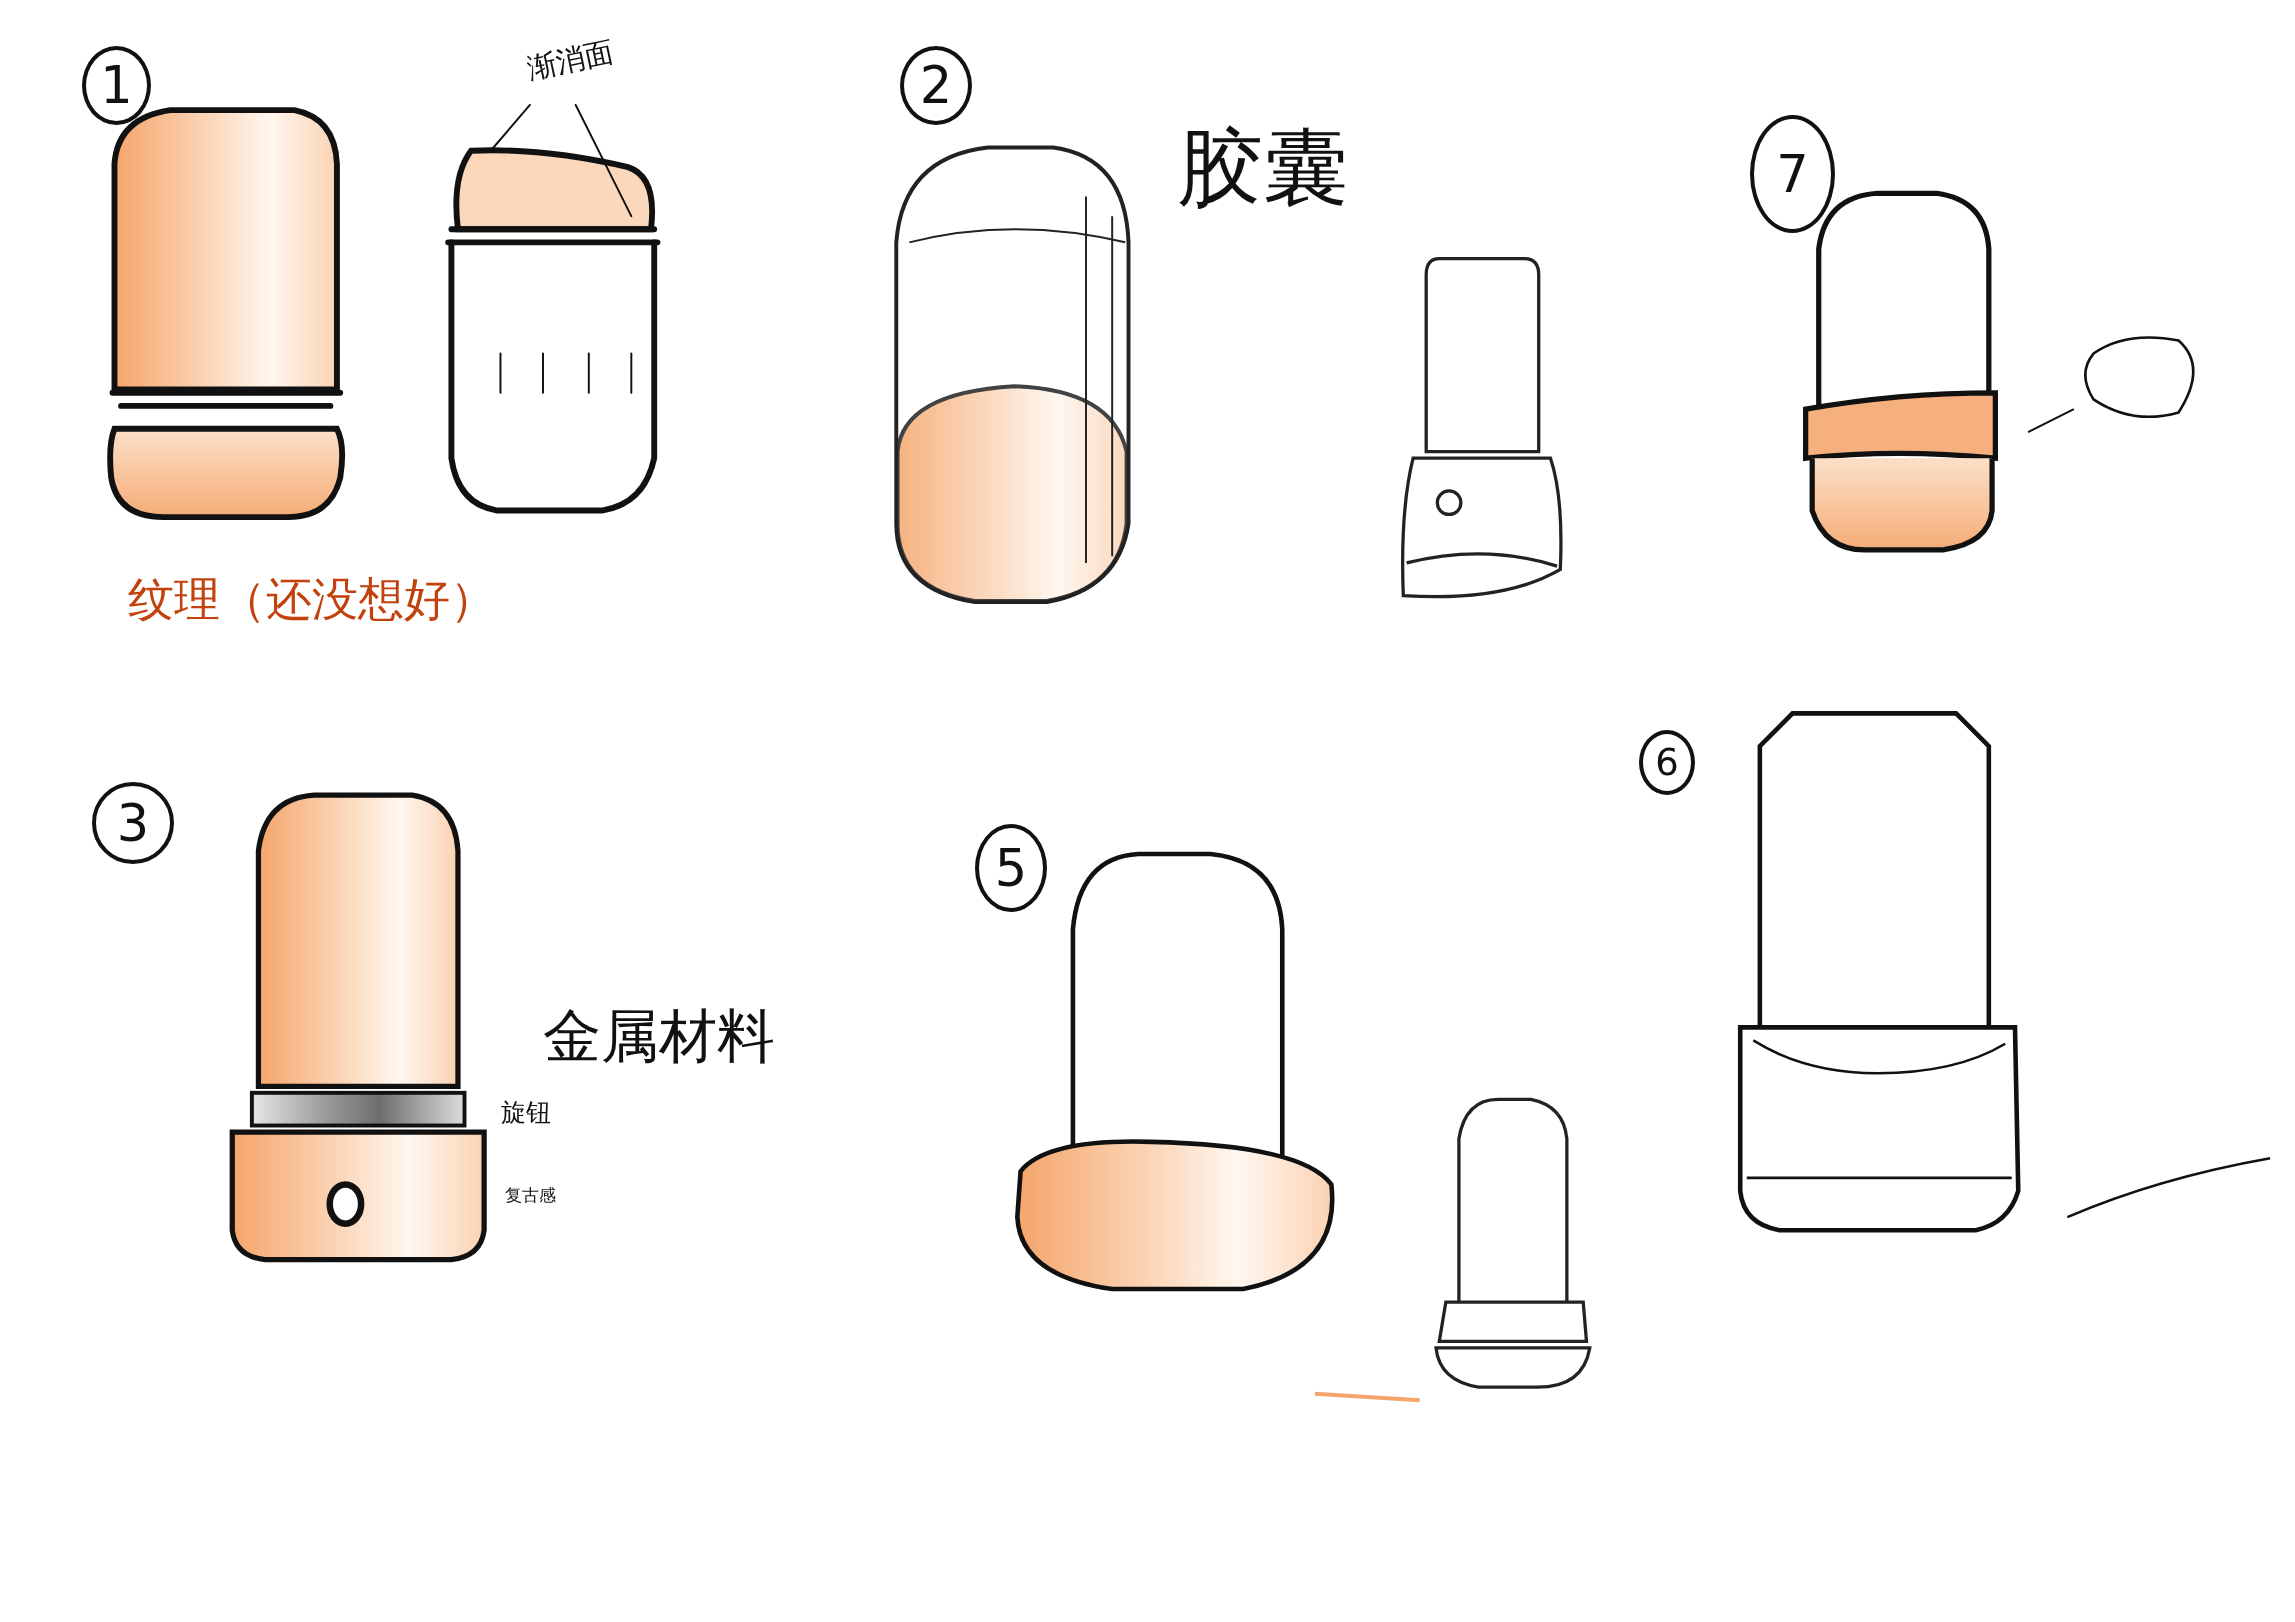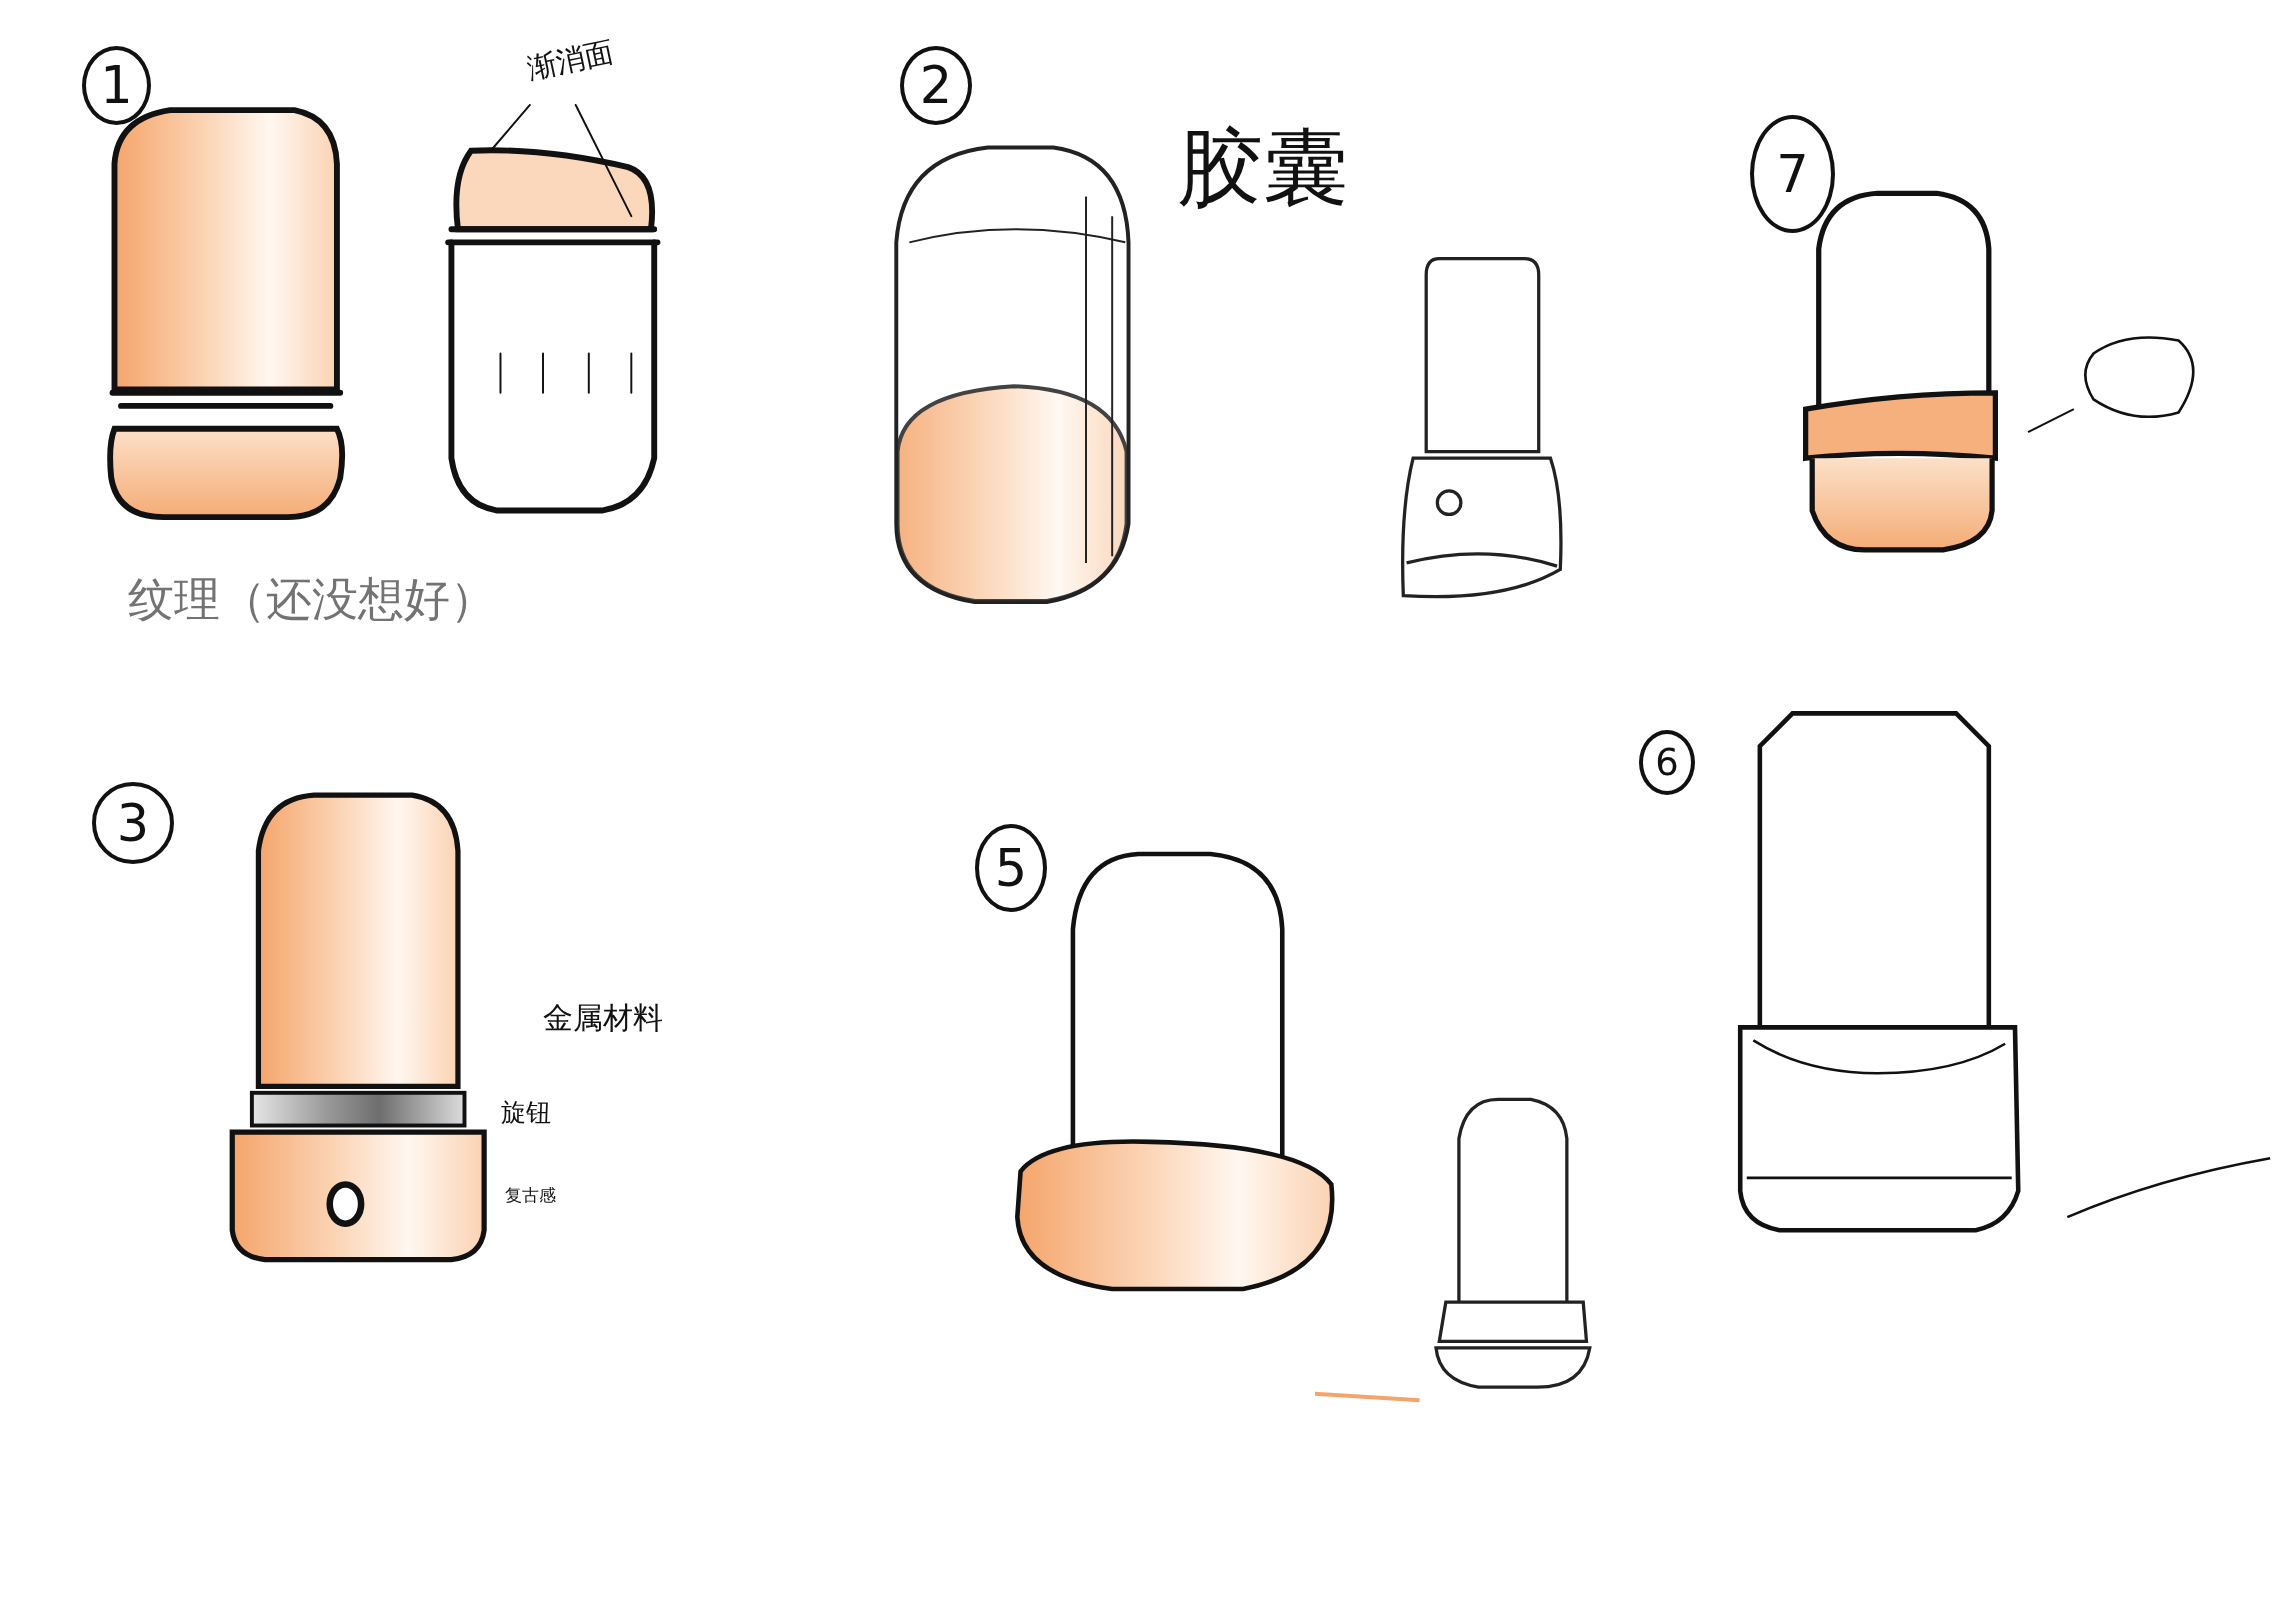--- a/index.html
+++ b/index.html
@@ -1,19 +1,19 @@
 <!DOCTYPE html>
 <html style="font-size:10.5px"><head>
 <meta charset="utf-8">
 <style>
   html,body{margin:0;padding:0;background:#ffffff;}
   body{width:2295px;height:1623px;position:relative;overflow:hidden;font-family:"DejaVu Sans",sans-serif;}
   #canvas{position:absolute;left:0;top:0;width:2295px;height:1623px;}
   .note{position:absolute;font-family:"DejaVu Sans",sans-serif;color:#111;white-space:nowrap;}
-  .note.orange{color:#737373;}
+  .note.orange{color:#c2410c;}
   .num{position:absolute;border:4.6px solid #111;border-radius:50%;display:flex;align-items:center;justify-content:center;font-family:"DejaVu Sans",sans-serif;font-size:51px;color:#111;box-sizing:border-box;}
 </style>
 </head>
 <body>
 
 <svg id="canvas" viewBox="0 0 3508 2480" xmlns="http://www.w3.org/2000/svg">
   <defs>
     <linearGradient id="gOr" x1="0" x2="1" y1="0" y2="0">
       <stop offset="0" stop-color="#f5a56b"></stop>
       <stop offset="0.45" stop-color="#fcd9bd"></stop>
@@ -98,16 +98,16 @@
 <div class="num" style="left:82px;top:46px;width:69px;height:79px;">1</div>
 <div class="num" style="left:900px;top:46px;width:72px;height:79px;">2</div>
 <div class="num" style="left:1750px;top:115px;width:85px;height:118px;">7</div>
 <div class="num" style="left:92px;top:782px;width:82px;height:82px;">3</div>
 <div class="num" style="left:975px;top:824px;width:72px;height:88px;">5</div>
 <div class="num" style="left:1639px;top:730px;width:56px;height:65px;font-size:37px;">6</div>
 
 <div class="note" style="left:527px;top:41px;font-size:29px;transform:rotate(-12deg);">渐消面</div>
 <div class="note orange" style="left:128px;top:569px;font-size:46px;">纹理（还没想好）</div>
 <div class="note" style="left:1178px;top:111px;font-size:85px;text-align:center;">胶囊</div>
-<div class="note" style="left:543px;top:998px;font-size:30px;">金属材料</div>
+<div class="note" style="left:543px;top:998px;font-size:58px;">金属材料</div>
 <div class="note" style="left:501px;top:1096px;font-size:25px;">旋钮</div>
 <div class="note" style="left:505px;top:1184px;font-size:17px;">复古感</div>
 
 
 </body></html>

